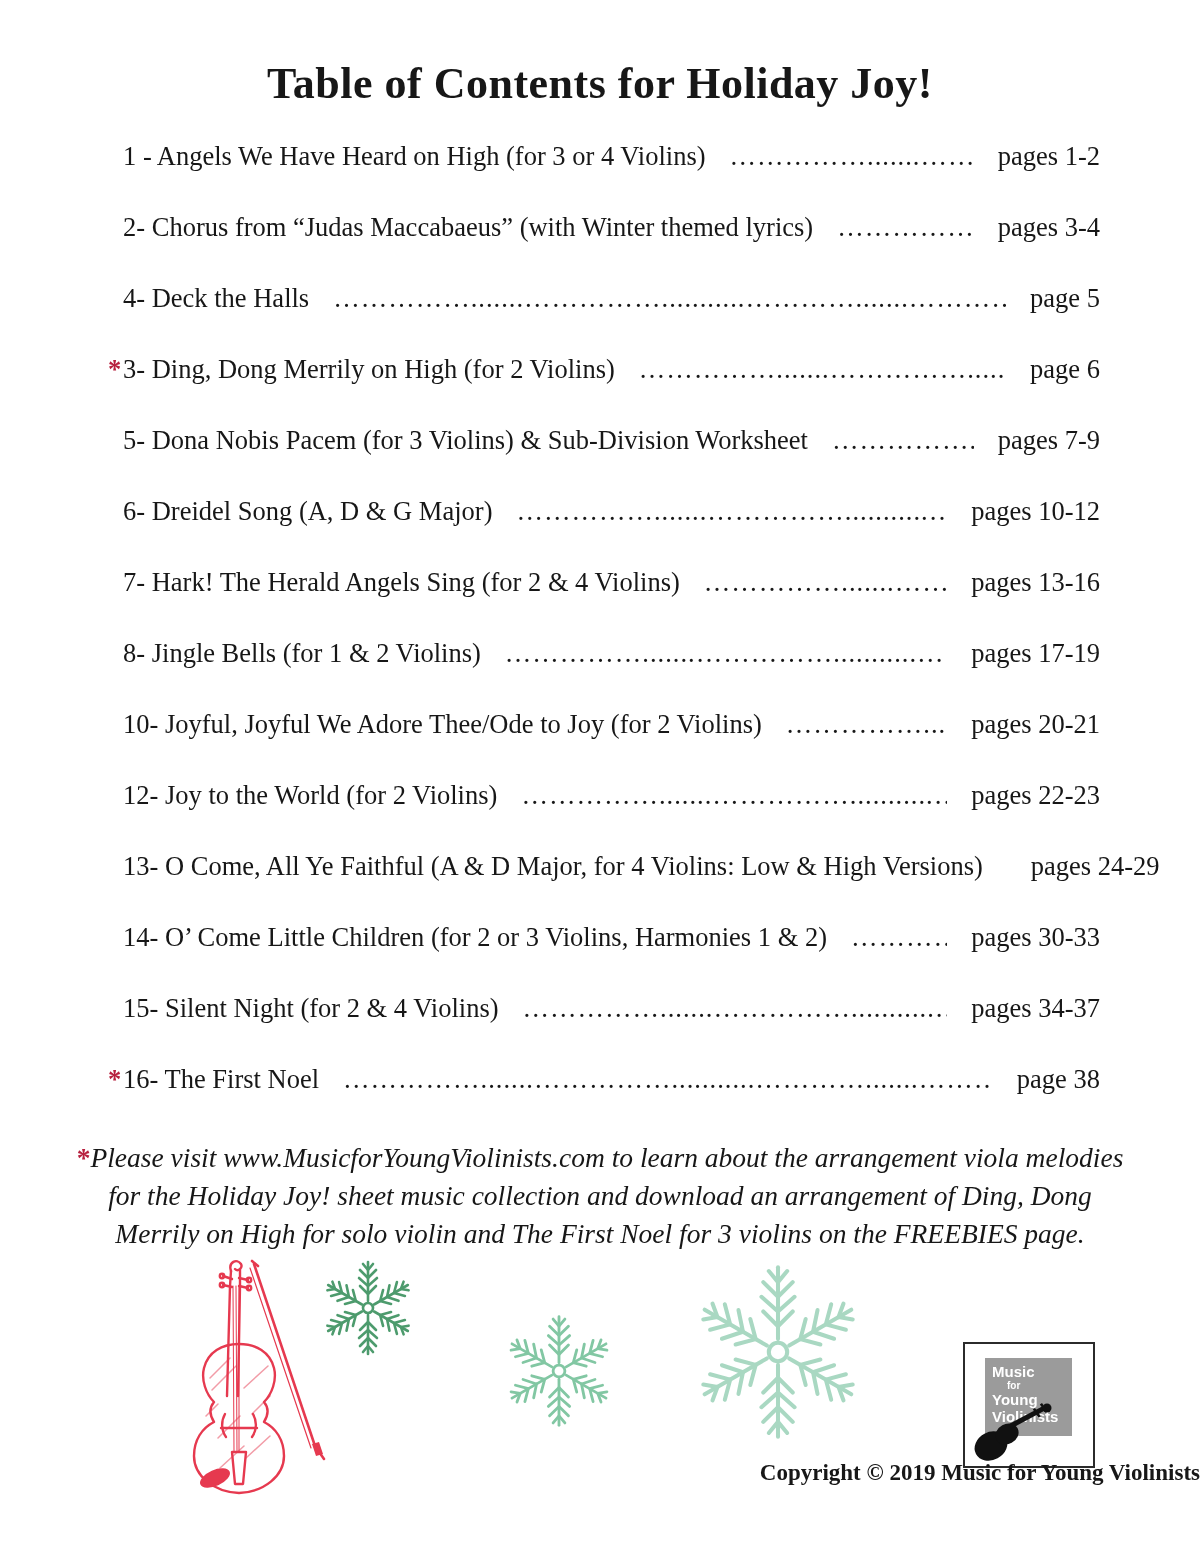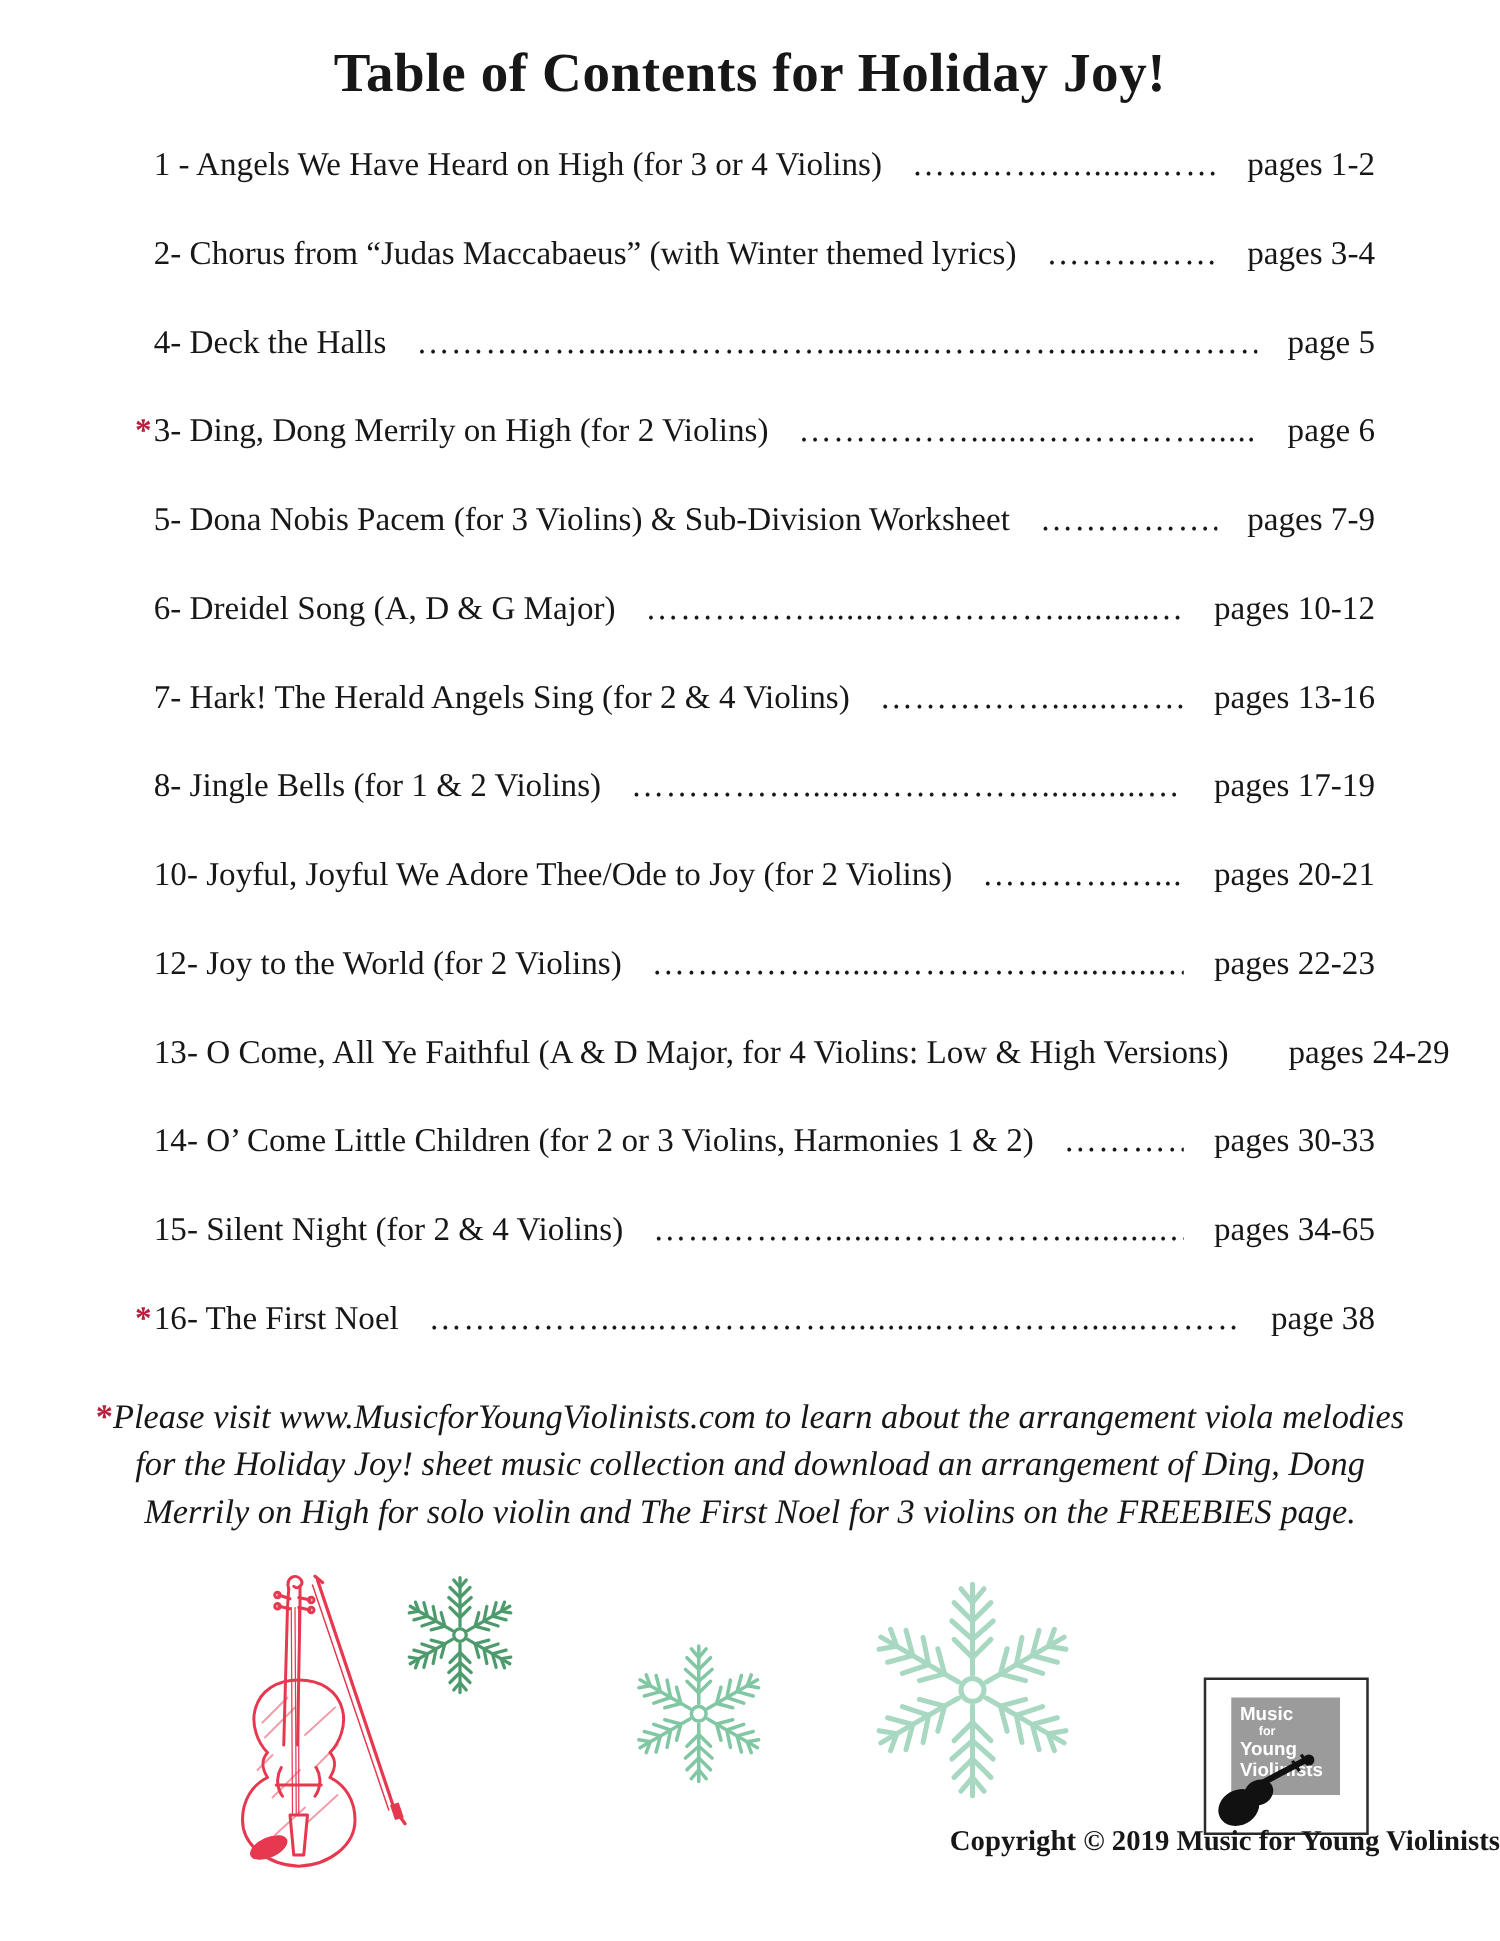--- a/index.html
+++ b/index.html
@@ -3,21 +3,21 @@
 <meta charset="utf-8">
 <style>
   :root{
     --accent-red:#b7203e; --violin-red:#e6394f; --snowflake-dark:#4d9b6d;
     --snowflake-mid:#82c7a3; --snowflake-light:#a9d8c2; --logo-gray:#9b9b9b; --ink:#171717;
   }
   *{margin:0;padding:0;box-sizing:border-box;}
   html,body{background:#ffffff;}
   .page{position:relative;width:1200px;height:1553px;background:#fff;overflow:hidden;
         font-family:"Liberation Serif","DejaVu Serif",serif;color:var(--ink);}
-  .title{margin-top:33px;text-align:center;font-size:44px;font-weight:bold;letter-spacing:.5px;}
+  .title{margin-top:58px;text-align:center;font-size:44px;font-weight:bold;letter-spacing:.5px;}
   .toc{margin:30px 100px 0 123px;}
   .toc-row{position:relative;display:flex;align-items:baseline;height:71px;font-size:26.5px;line-height:34px;gap:24px;}
   .toc-row .star{position:absolute;left:-15px;top:0;color:var(--accent-red);font-weight:bold;}
   .toc-row .t{flex:0 0 auto;white-space:nowrap;}
   .toc-row .leader{flex:1 1 auto;min-width:0;overflow:hidden;white-space:nowrap;letter-spacing:1px;}
   .toc-row .pg{flex:0 0 auto;white-space:nowrap;}
   .footnote{margin-top:6px;text-align:center;font-style:italic;font-size:27.5px;line-height:38px;}
   .footnote .fstar{color:var(--accent-red);font-weight:bold;font-style:normal;}
   .deco{position:absolute;}
   .vstroke{stroke:var(--violin-red);fill:none;stroke-linecap:round;stroke-linejoin:round;}
@@ -114,21 +114,21 @@
     <div class="toc-row">
       <span class="star"></span>
       <span class="t">14- O’ Come Little Children (for 2 or 3 Violins, Harmonies 1 &amp; 2)</span>
       <span class="leader">…………….......……………...........………….......……………...........………….......……………...........………….......……………...........………….......…………</span>
       <span class="pg">pages 30-33</span>
     </div>
     <div class="toc-row">
       <span class="star"></span>
       <span class="t">15- Silent Night (for 2 &amp; 4 Violins)</span>
       <span class="leader">…………….......……………...........………….......……………...........………….......……………...........………….......……………...........………….......…………</span>
-      <span class="pg">pages 34-65</span>
+      <span class="pg">pages 34-37</span>
     </div>
     <div class="toc-row">
       <span class="star">*</span>
       <span class="t">16- The First Noel</span>
       <span class="leader">…………….......……………...........………….......……………...........………….......……………...........………….......……………...........………….......…………</span>
       <span class="pg">page 38</span>
     </div>
   </div>
 
   <div class="footnote">

